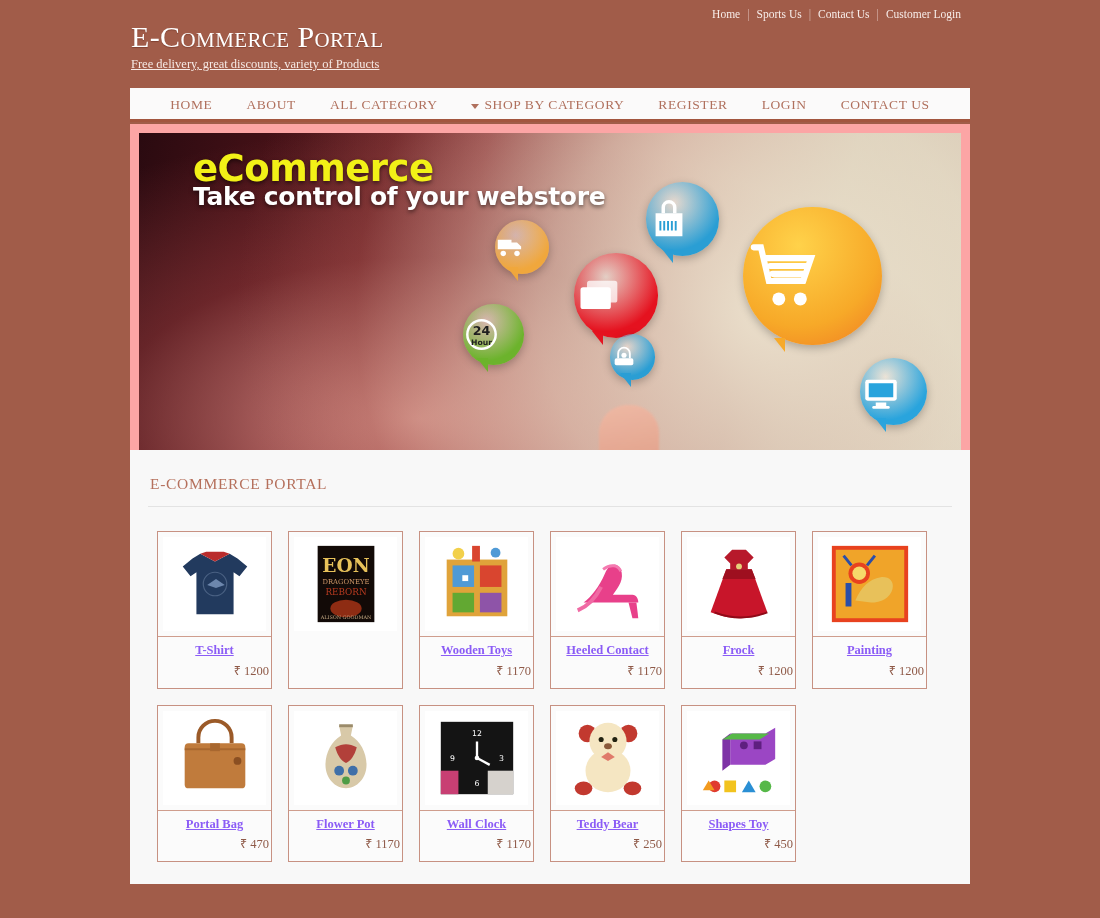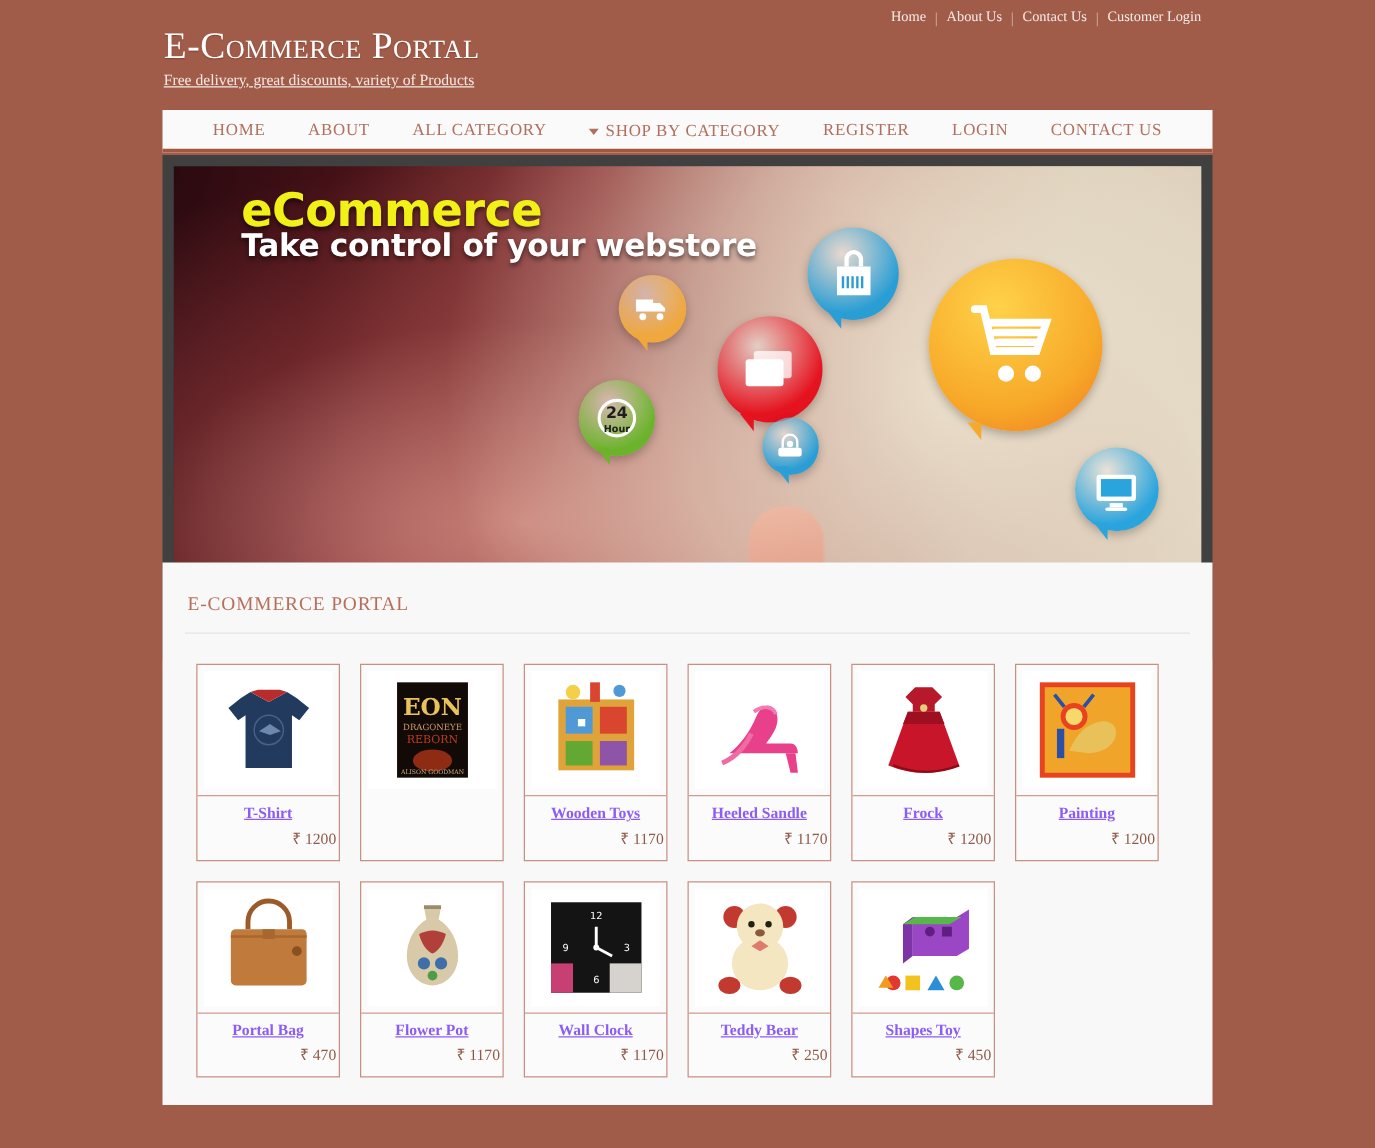--- a/index.html
+++ b/index.html
@@ -57,21 +57,21 @@
     border-left: 4px solid transparent;
     border-right: 4px solid transparent;
     border-top: 5px solid #b0705d;
     position: relative; top: 1px;
   }
 
   
   .banner-panel {
     position: absolute; left: 130px; top: 124px;
     width: 840px; height: 404px;
-    background: #404040;
+    background: #fca5a5;
     padding: 9px;
   }
   .banner {
     position: relative; width: 100%; height: 100%;
     overflow: hidden;
     background:
       radial-gradient(circle at 76% 46%, rgba(236,226,206,.96) 0%, rgba(225,212,192,.6) 34%, rgba(150,90,80,.25) 62%, rgba(60,18,22,0) 80%),
       radial-gradient(ellipse at 34% 74%, rgba(232,160,150,.85) 0%, rgba(150,60,62,.5) 40%, rgba(40,10,14,0) 72%),
       linear-gradient(105deg, #2a0a10 0%, #4a1218 18%, #8d2b30 38%, #c98d82 58%, #ddd3bc 78%, #e9e2cd 100%);
   }
@@ -90,21 +90,21 @@
     text-shadow: 0 2px 4px rgba(0,0,0,.55);
   }
   .banner .finger {
     position: absolute; left: 56%; bottom: -6px;
     width: 60px; height: 120px; border-radius: 28px 28px 14px 14px;
     background: linear-gradient(170deg,#f0b9a4,#d98a72);
     filter: blur(1px); opacity: .92;
   }
   .bub {
     position: absolute; border-radius: 50%;
-    display: flex; align-items: center; justify-content: center;
+    display: flex; align-items: center; justify-content: flex-start;
     color: #fff; box-shadow: 0 3px 8px rgba(0,0,0,.25);
   }
   .bub::after {
     content: ""; position: absolute; bottom: -7px; left: 22%;
     border-left: 11px solid transparent; border-right: 0 solid transparent;
     border-top: 14px solid currentColor; opacity: .99;
   }
   .bub svg { display: block; }
 
   
@@ -156,21 +156,21 @@
     display: block; margin-top: 3px;
     font-size: 12.5px; color: #8f5a48; text-align: right;
   }
 </style>
 </head>
 <body>
 
 <div class="topbar">
     <a href="#">Home</a>
     <span class="sep">|</span>
-    <a href="#">About Us</a>
+    <a href="#">Sports Us</a>
     <span class="sep">|</span>
     <a href="#">Contact Us</a>
     <span class="sep">|</span>
     <a href="#">Customer Login</a>
   </div>
 
 <div class="brand">
   <h1>E-Commerce Portal</h1>
   <div class="tagline">Free delivery, great discounts, variety of Products</div>
 </div>
@@ -330,21 +330,21 @@
       <div class="card">
         <div class="thumb">
           <svg width="88" height="88" viewBox="0 0 90 90">
             <path d="M20 64 C28 58 36 48 42 34 C46 24 54 22 58 30 C62 40 56 48 50 56 L70 56 C74 56 76 60 76 64 Z" fill="#e8408a"></path>
             <path d="M66 64 L70 80 L76 80 L74 64 Z" fill="#e8408a"></path>
             <path d="M40 30 C48 24 56 26 58 32" stroke="#f47ab0" stroke-width="3" fill="none"></path>
             <path d="M14 72 C24 68 32 60 38 48" stroke="#f06aa4" stroke-width="4" fill="none"></path>
           </svg>
         </div>
         <div class="meta">
-          <a class="pname" href="#">Heeled Sandle</a>
+          <a class="pname" href="#">Heeled Contact</a>
           <span class="price">₹ 1170</span>
         </div>
       </div>
       <div class="card">
         <div class="thumb">
           <svg width="88" height="88" viewBox="0 0 90 90">
             <path d="M38 10 h14 l8 8 -6 6 v6 h-18 v-6 l-6 -6z" fill="#b7192b"></path>
             <path d="M32 30 h26 l16 44 c-20 8 -38 8 -58 0z" fill="#c8152a"></path>
             <path d="M32 30 h26 l4 10 h-34z" fill="#9e0f1f"></path>
             <circle cx="45" cy="27" r="3" fill="#e5cf7a"></circle>

